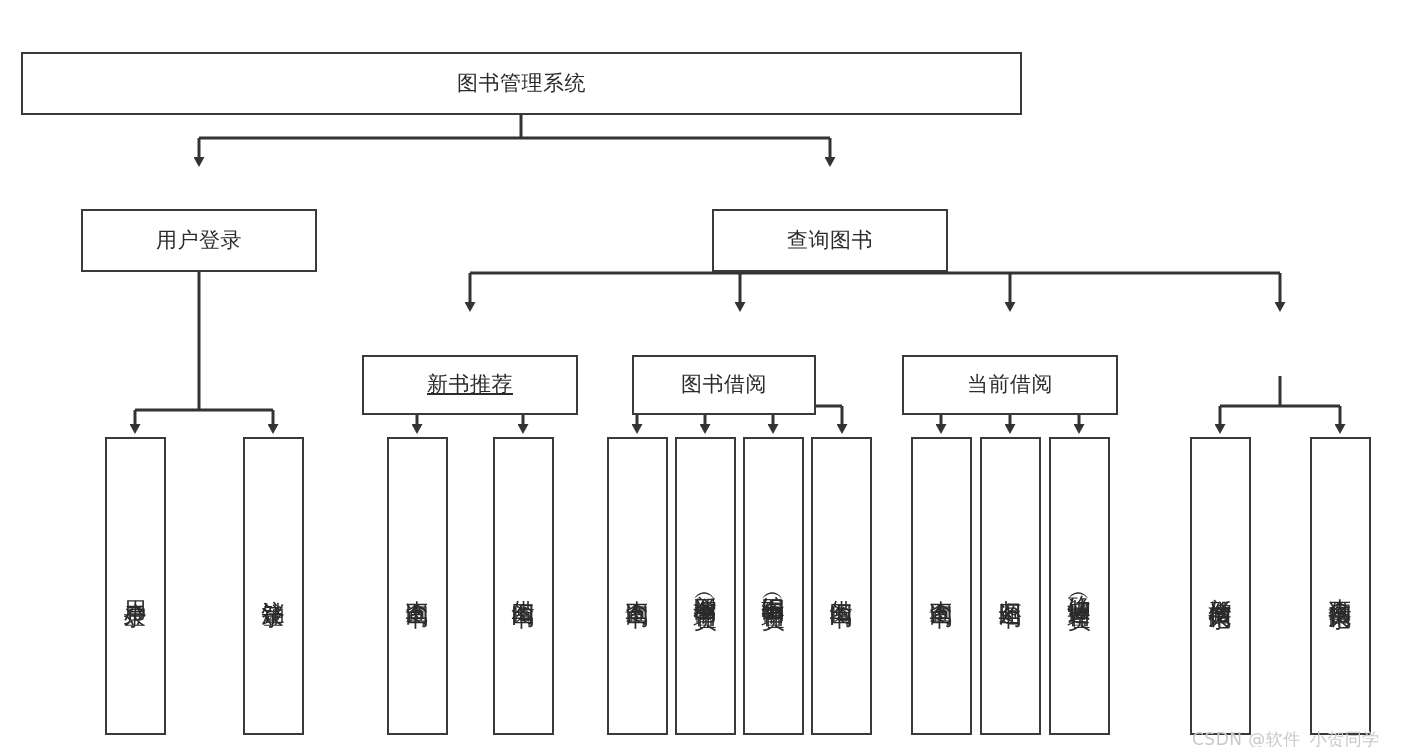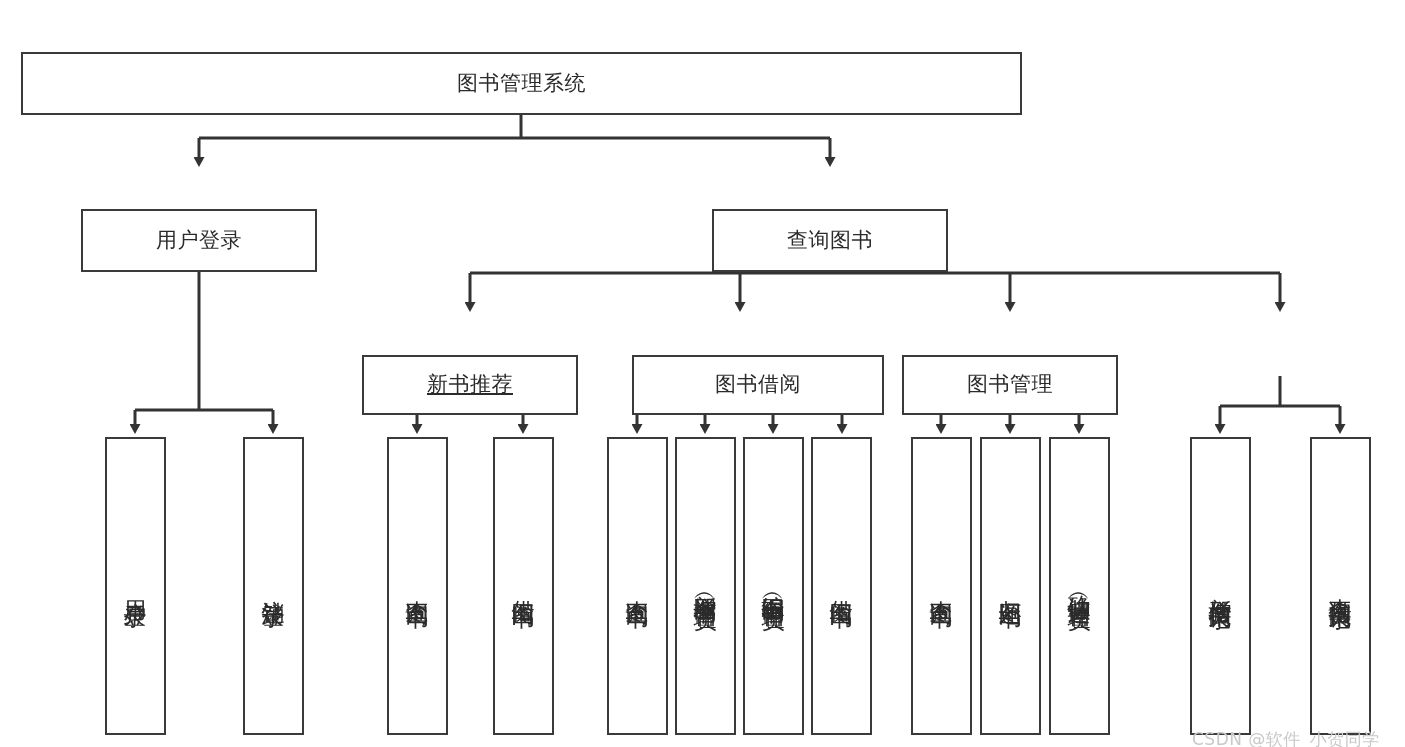--- a/index.html
+++ b/index.html
@@ -133,26 +133,26 @@
   </div>
 
   <div class="node h" style="left:712px; top:170px; width:236px; height:63px;">
     <span>查询图书</span>
   </div>
 
   <div class="node h" style="left:362px; top:316px; width:216px; height:60px;text-decoration:underline;">
     <span>新书推荐</span>
   </div>
 
-  <div class="node h" style="left:632px; top:316px; width:252px; height:60px;text-align:center;">
+  <div class="node h" style="left:632px; top:316px; width:184px; height:60px;text-align:center;">
     <span>图书借阅</span>
   </div>
 
   <div class="node h" style="left:902px; top:316px; width:216px; height:60px;">
-    <span>图书管理</span>
+    <span>当前借阅</span>
   </div>
 
 
   <div class="node v" style="left:105px; top:437px; width:61px; height:298px;">
     <span>用户登录</span>
   </div>
 
   <div class="node v" style="left:243px; top:437px; width:61px; height:298px;">
     <span>注销登录</span>
   </div>

